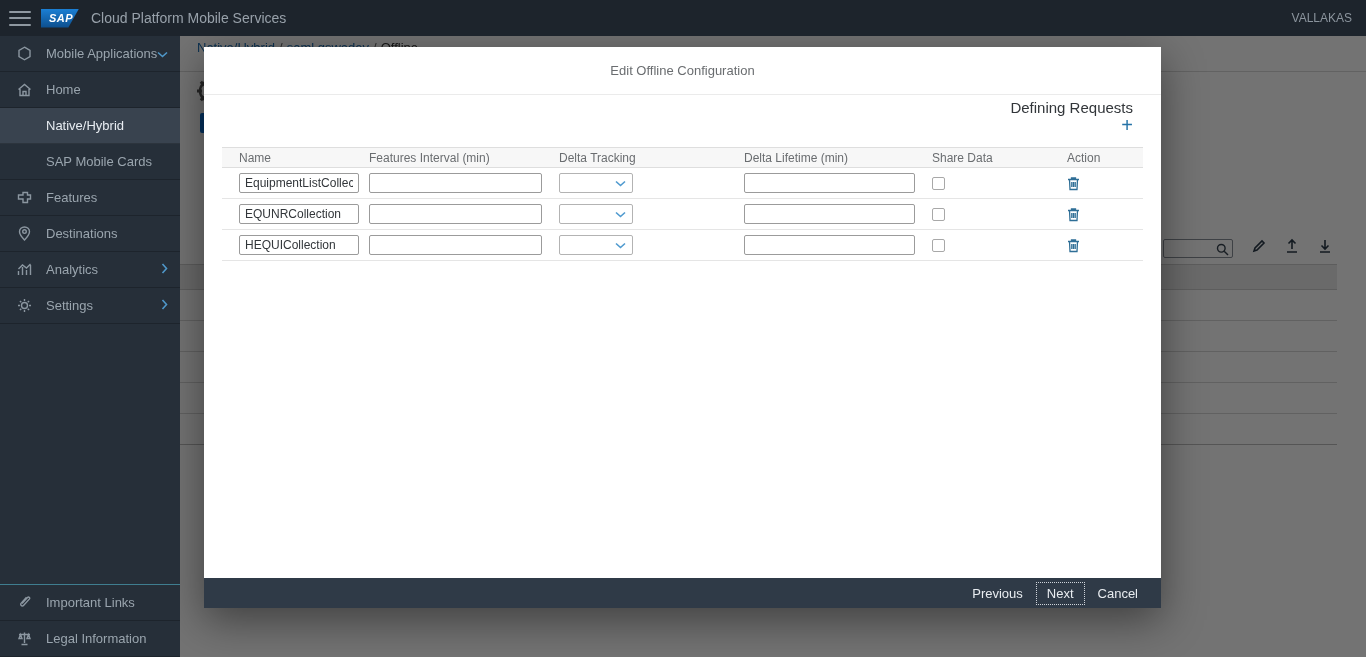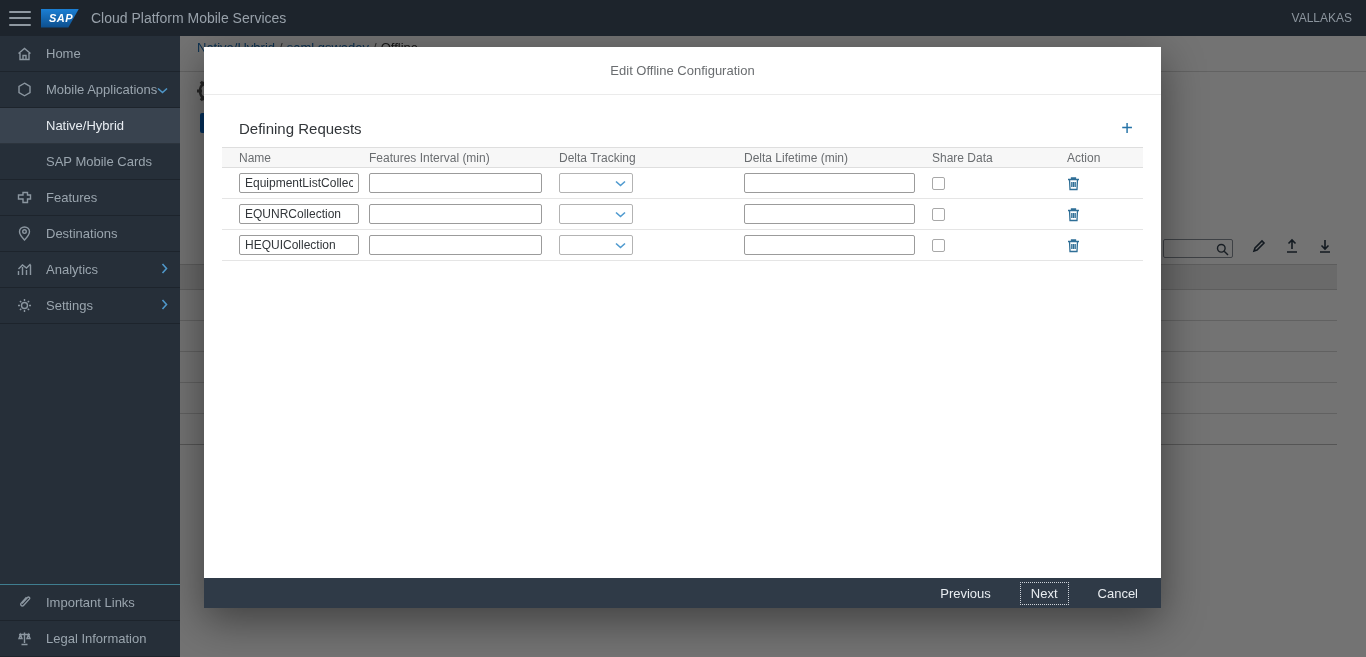--- a/index.html
+++ b/index.html
@@ -45,76 +45,76 @@
   .bg-trow { height:31px; border-bottom:1px solid #d8d8d8; }
   .bg-trow:last-child { border-bottom:1px solid #bdbdbd; }
 
   .overlay { position:absolute; left:180px; top:36px; width:1186px; height:621px; background:rgba(0,0,0,0.55); z-index:5; }
 
   
   .dialog { position:absolute; left:204px; top:47px; width:957px; height:561px; background:#fff; z-index:10; box-shadow:0 12px 40px rgba(0,0,0,0.45); display:flex; flex-direction:column; }
   .dlg-header { height:48px; display:flex; align-items:center; justify-content:center; border-bottom:1px solid #ebebeb; }
   .dlg-title { color:#6a6d70; font-size:13px; }
   .dlg-body { flex:1; padding:0 18px; position:relative; }
-  .section-row { display:flex; align-items:flex-end; justify-content:space-between; height:52px; padding:0 10px 10px 17px; }
+  .section-row { display:flex; align-items:flex-end; justify-content:center; height:52px; padding:0 10px 10px 17px;flex-direction:column; }
   .section-title { color:#32363a; font-size:15px; }
   .add-btn { color:#2573a7; font-size:20px; line-height:18px; cursor:pointer; background:none; border:none; font-family:inherit; }
   .grid { display:grid; grid-template-columns:130px 190px 185px 188px 135px 93px; }
   .thead { background:#f7f7f7; border-top:1px solid #dedede; border-bottom:1px solid #dedede; height:21px; align-items:center; }
   .th { color:#6a6d70; font-size:12px; padding-left:17px; white-space:nowrap; }
   .trow { height:31px; border-bottom:1px solid #e5e5e5; align-items:center; }
   .cell { padding-left:17px; display:flex; align-items:center; }
   .txt-input { height:20px; border:1px solid #9b9b9b; border-radius:2px; background:#fff; font-size:12px; color:#32363a; padding:0 5px; font-family:inherit; outline:none; }
   .in-name { width:120px; }
   .in-refresh { width:180px; }
   .in-token { width:173px; }
   .select-box { width:74px; height:20px; border:1px solid #b3b3b3; border-radius:2px; background:#fff; position:relative; cursor:pointer; }
   .select-box svg { position:absolute; right:6px; top:6px; stroke:#4f9acf; fill:none; stroke-width:1.6; }
   .checkbox { appearance:none; -webkit-appearance:none; width:13px; height:13px; border:1px solid #a8a8a8; border-radius:2px; background:#fff; cursor:pointer; margin:0; }
   .trash-btn { background:none; border:none; cursor:pointer; padding:0; display:flex; }
   .trash-btn svg { stroke:#2e6e96; fill:none; stroke-width:1.3; }
-  .dlg-footer { height:30px; background:#2f3a47; display:flex; align-items:center; justify-content:flex-end; padding-right:12px; gap:18px; }
+  .dlg-footer { height:30px; background:#2f3a47; display:flex; align-items:center; justify-content:flex-end; padding-right:12px; gap:2px; }
   .ftr-btn { background:none; border:1px solid transparent; color:#e8ecf0; font-size:13px; font-family:inherit; padding:3px 10px; cursor:pointer; }
   .ftr-btn.focused { border:1px dotted #cfd4da; }
 </style>
 </head>
 <body>
 
 <div class="topbar">
   <div class="hamburger">
       <span></span>
       <span></span>
       <span></span>
     </div>
   <div class="sap-logo">SAP</div>
   <div class="topbar-title">Cloud Platform Mobile Services</div>
   <div class="topbar-user">VALLAKAS</div>
 </div>
 
 <div class="sidebar">
   <div class="nav-item">
     <span class="nicon">
-      <svg width="15" height="14" viewBox="0 0 15 14">
-          <path d="M1.5 6.5 L7.5 1.5 L13.5 6.5 M3 6 V12.5 H12 V6 M6 12.5 V8.5 H9 V12.5"></path>
-        </svg>
-    </span>
-    <span>Home</span>
-  </div>
-  <div class="nav-item">
-    <span class="nicon">
       <svg width="15" height="15" viewBox="0 0 15 15">
           <path d="M7.5 1.2 L13 4.3 V10.7 L7.5 13.8 L2 10.7 V4.3 Z"></path>
         </svg>
     </span>
     <span>Mobile Applications</span>
     <span class="chev">
       <svg width="11" height="7" viewBox="0 0 11 7">
           <polyline points="1,1.5 5.5,5.5 10,1.5"></polyline>
         </svg>
     </span>
+  </div>
+  <div class="nav-item">
+    <span class="nicon">
+      <svg width="15" height="14" viewBox="0 0 15 14">
+          <path d="M1.5 6.5 L7.5 1.5 L13.5 6.5 M3 6 V12.5 H12 V6 M6 12.5 V8.5 H9 V12.5"></path>
+        </svg>
+    </span>
+    <span>Home</span>
   </div>
   <div class="nav-item indent selected">
     <span>Native/Hybrid</span>
   </div>
   <div class="nav-item indent">
     <span>SAP Mobile Cards</span>
   </div>
   <div class="nav-item">
     <span class="nicon">
       <svg width="15" height="13" viewBox="0 0 15 13">

